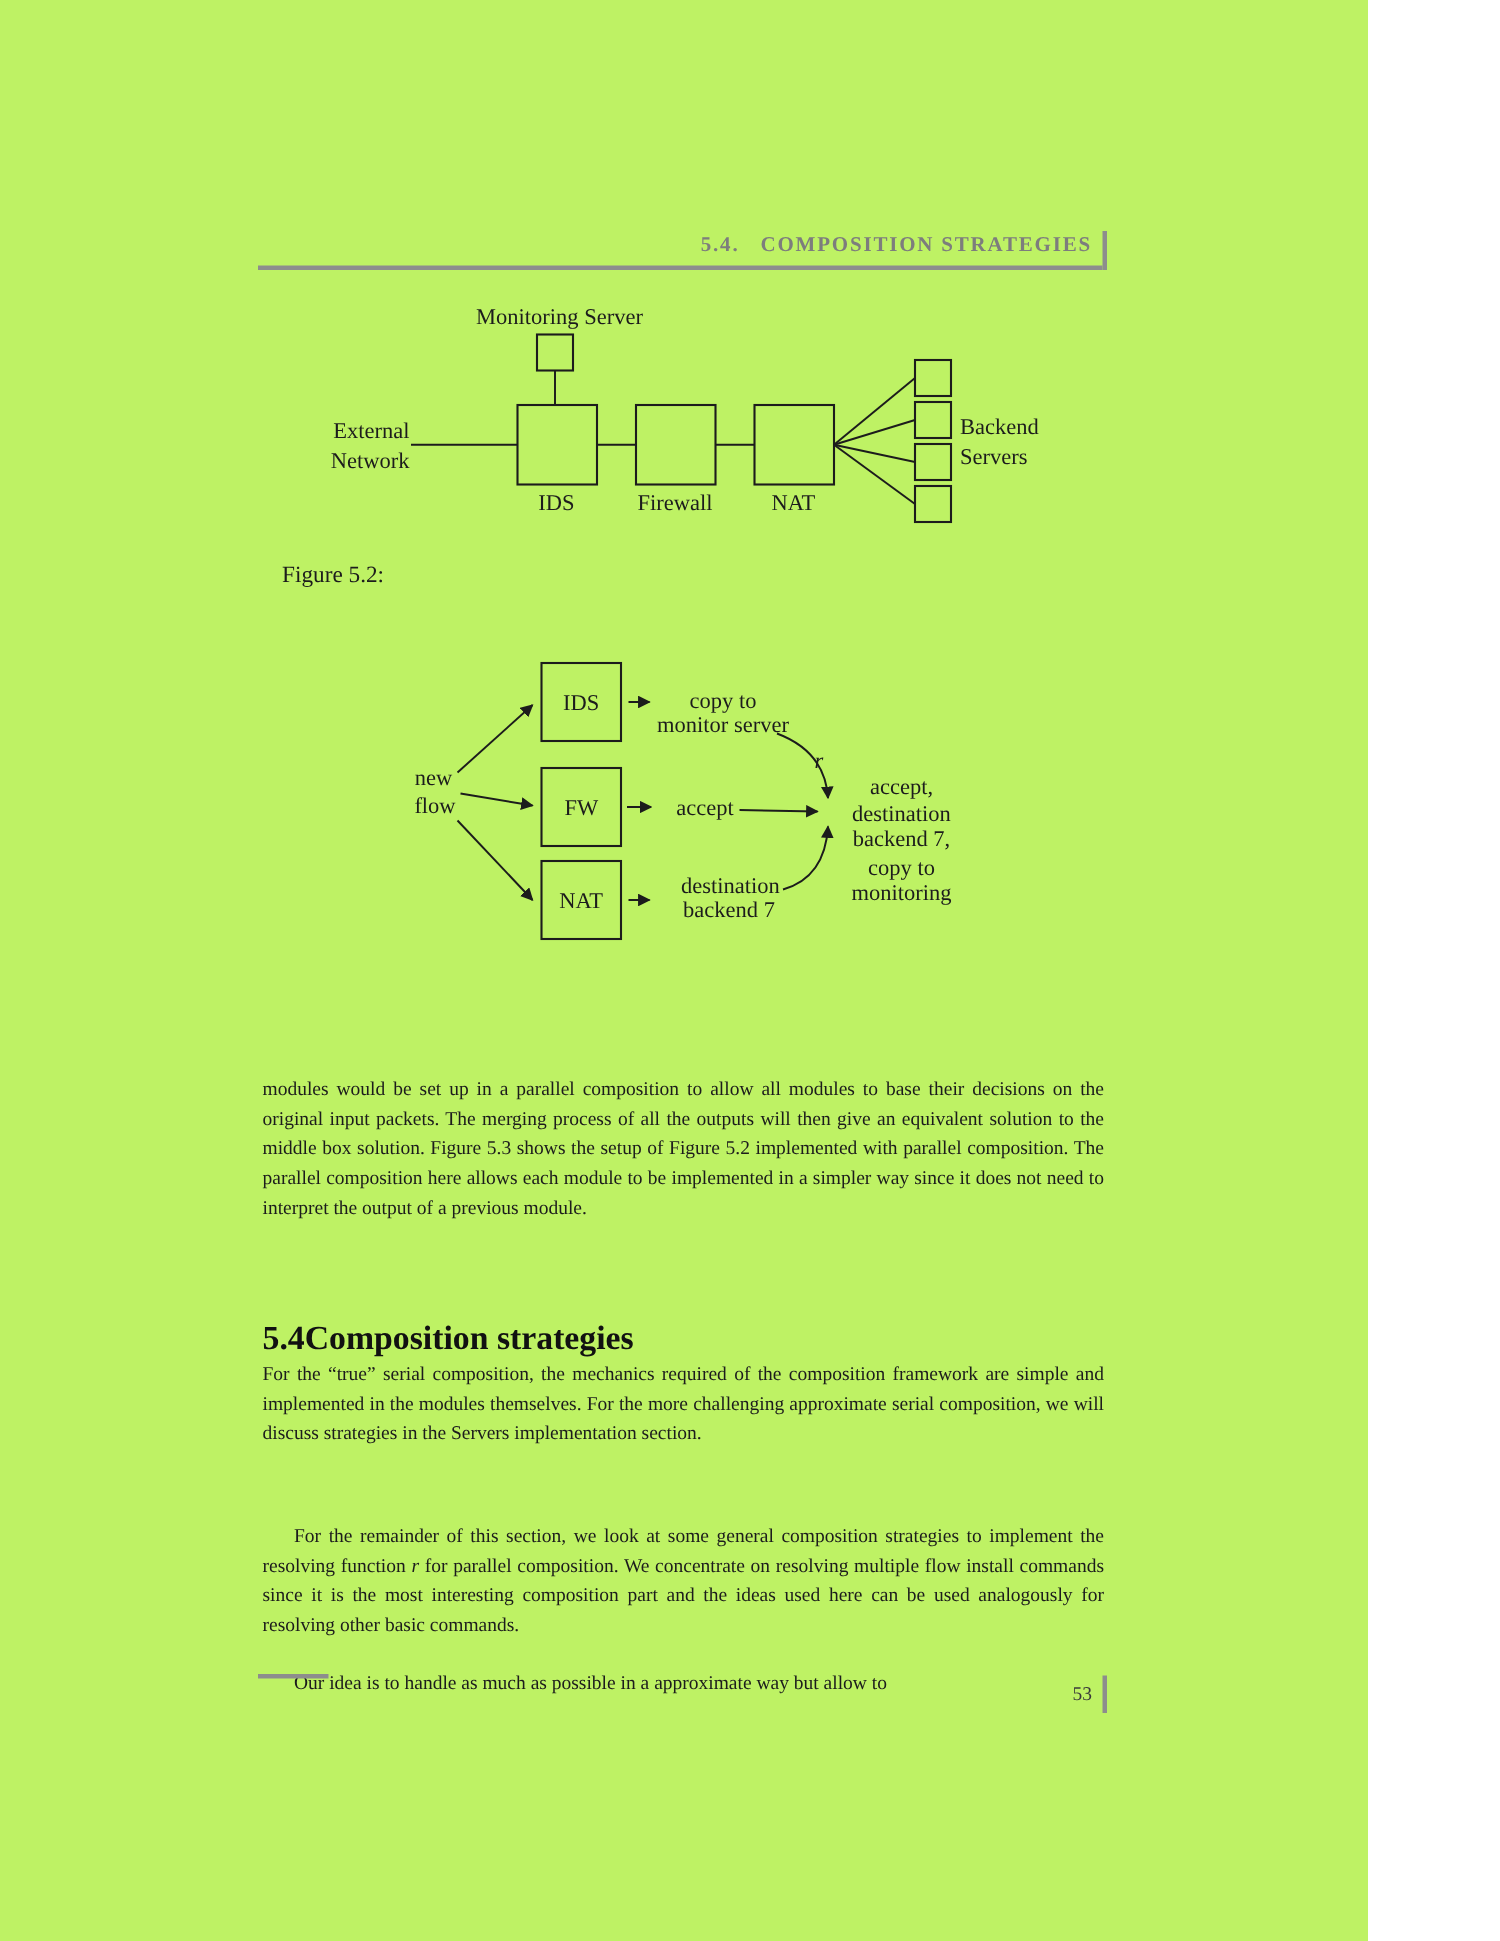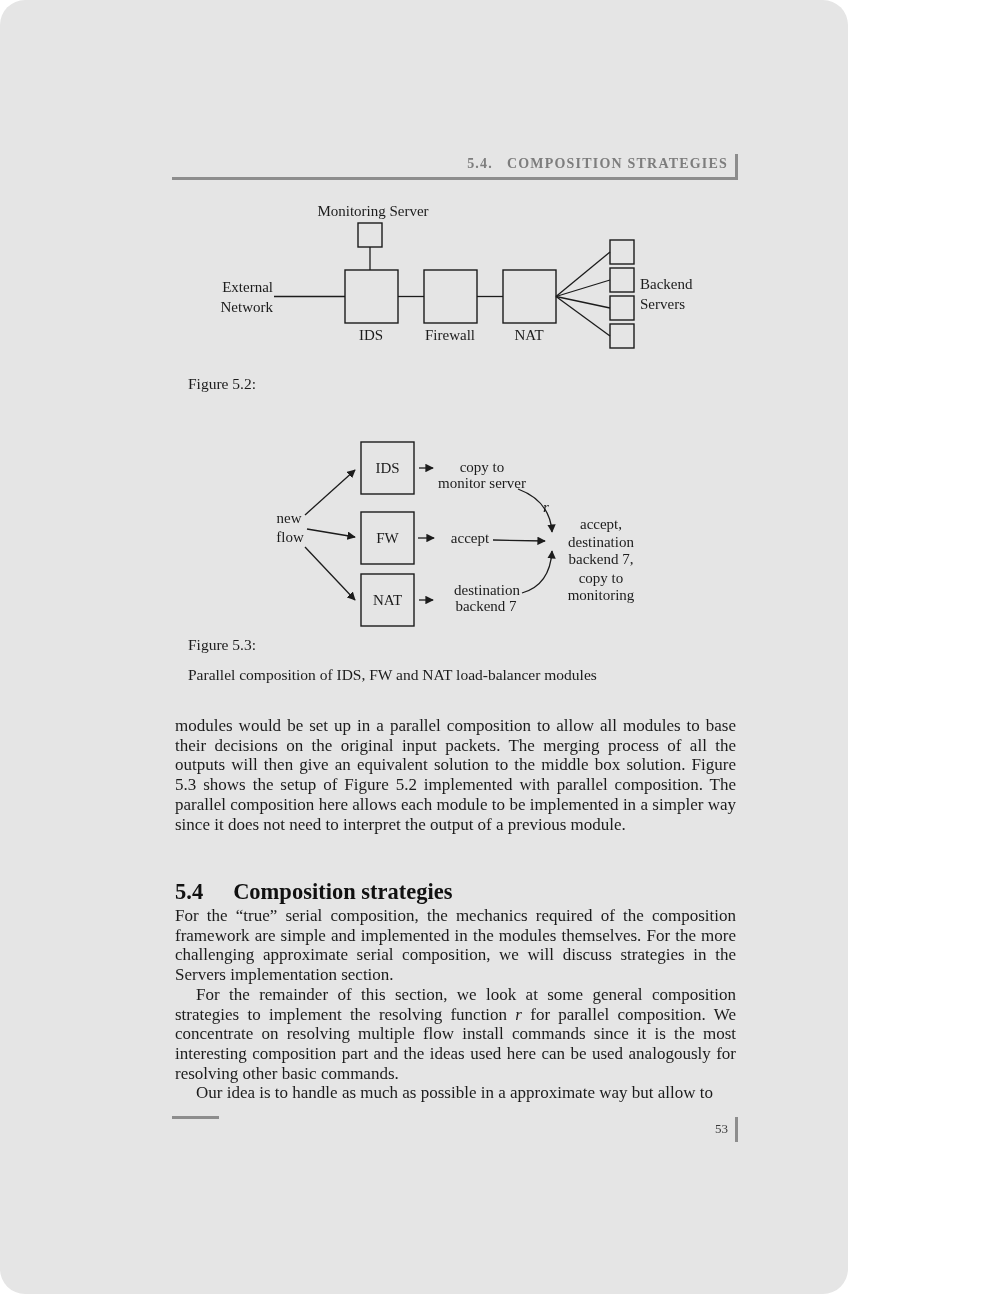--- a/index.html
+++ b/index.html
@@ -1,24 +1,23 @@
 <!DOCTYPE html>
 <html lang="en"><head>
 <meta charset="utf-8">
 <style>
   html, body { margin: 0; padding: 0; background: #ffffff; }
   .page {
     position: relative;
-    width: 848px;
+    width: 912px;
     height: 1294px;
-    background: #e5e5e5;
+    background: #bef264;
     font-family: "Liberation Serif", "DejaVu Serif", serif;
     color: #1c1c1c;
     overflow: hidden;
-    border-radius: 25px;
   }
   .running-head {
     position: absolute; left: 172px; top: 156px; width: 556px;
     text-align: right; font-size: 14px; font-weight: bold;
     color: #7d7d7d; letter-spacing: 1.2px;
   }
   .running-head .rh-num { margin-right: 14px; }
   .head-rule { position: absolute; left: 172px; top: 177px; width: 563px; height: 3px; background: #8d8d8d; }
   .head-tick { position: absolute; left: 735px; top: 154px; width: 3px; height: 26px; background: #8d8d8d; }
   .fig-svg { position: absolute; }
@@ -27,28 +26,28 @@
   svg rect { fill: none; stroke: #1c1c1c; stroke-width: 1.4; }
   svg line, svg path.conn { stroke: #1c1c1c; stroke-width: 1.3; fill: none; }
   .caption {
     position: absolute; display: flex; gap: 10px;
     font-size: 15.5px; line-height: 19.5px; color: #1c1c1c; flex-direction: column;
   }
   .cap-label { white-space: nowrap; }
   .cap-text { width: 452px; }
   .body-para {
     position: absolute; left: 175px; width: 561px; margin: 0;
-    text-align: justify; font-size: 17px; line-height: 19.7px; color: #1c1c1c;
+    text-align: justify; font-size: 13px; line-height: 19.7px; color: #1c1c1c;
   }
-  .indent { text-indent: 21px; }
+  .indent { text-indent: 21px; margin-top: 29px; }
   .section-heading {
     position: absolute; left: 175px; top: 860px;
     font-size: 22.5px; font-weight: bold; color: #111111;
   }
-  .section-heading .sec-num { margin-right: 30px; }
+  .section-heading .sec-num { }
   .var { font-style: italic; }
   .foot-rule { position: absolute; left: 172px; top: 1116px; width: 47px; height: 3px; background: #8d8d8d; }
   .foot-tick { position: absolute; left: 735px; top: 1117px; width: 3px; height: 25px; background: #8d8d8d; }
   .page-number {
     position: absolute; left: 172px; top: 1121px; width: 556px;
     text-align: right; font-size: 13px; color: #3a3a3a;
   }
 </style>
 </head>
 <body>
@@ -136,24 +135,20 @@
 
     <text x="286" y="75" text-anchor="middle" class="it">r</text>
 
     <text x="341" y="92" text-anchor="middle">accept,</text>
     <text x="341" y="110" text-anchor="middle">destination</text>
     <text x="341" y="127" text-anchor="middle">backend 7,</text>
     <text x="341" y="146" text-anchor="middle">copy to</text>
     <text x="341" y="163" text-anchor="middle">monitoring</text>
   </svg>
 
-  <div class="caption" style="left:188px; top:635px;">
-    <span class="cap-label">Figure 5.3:</span>
-    <span class="cap-text">Parallel composition of IDS, FW and NAT load-balancer modules</span>
-  </div>
 
   <p class="body-para" style="top:716px;">modules would be set up in a parallel composition to allow all modules to base their decisions on the original input packets. The merging process of all the outputs will then give an equivalent solution to the middle box solution. Figure 5.3 shows the setup of Figure 5.2 implemented with parallel composition. The parallel composition here allows each module to be implemented in a simpler way since it does not need to interpret the output of a previous module.</p>
 
   <h2 class="section-heading">
     <span class="sec-num">5.4</span><span>Composition strategies</span>
   </h2>
 
   <p class="body-para" style="top:906px;">For the “true” serial composition, the mechanics required of the composition framework are simple and implemented in the modules themselves. For the more challenging approximate serial composition, we will discuss strategies in the Servers implementation section.</p>
 
   <p class="body-para indent" style="top:985px;"><span>For the remainder of this section, we look at some general composition strategies to implement the resolving function </span><span class="var">r</span><span> for parallel composition. We concentrate on resolving multiple flow install commands since it is the most interesting composition part and the ideas used here can be used analogously for resolving other basic commands.</span></p>

